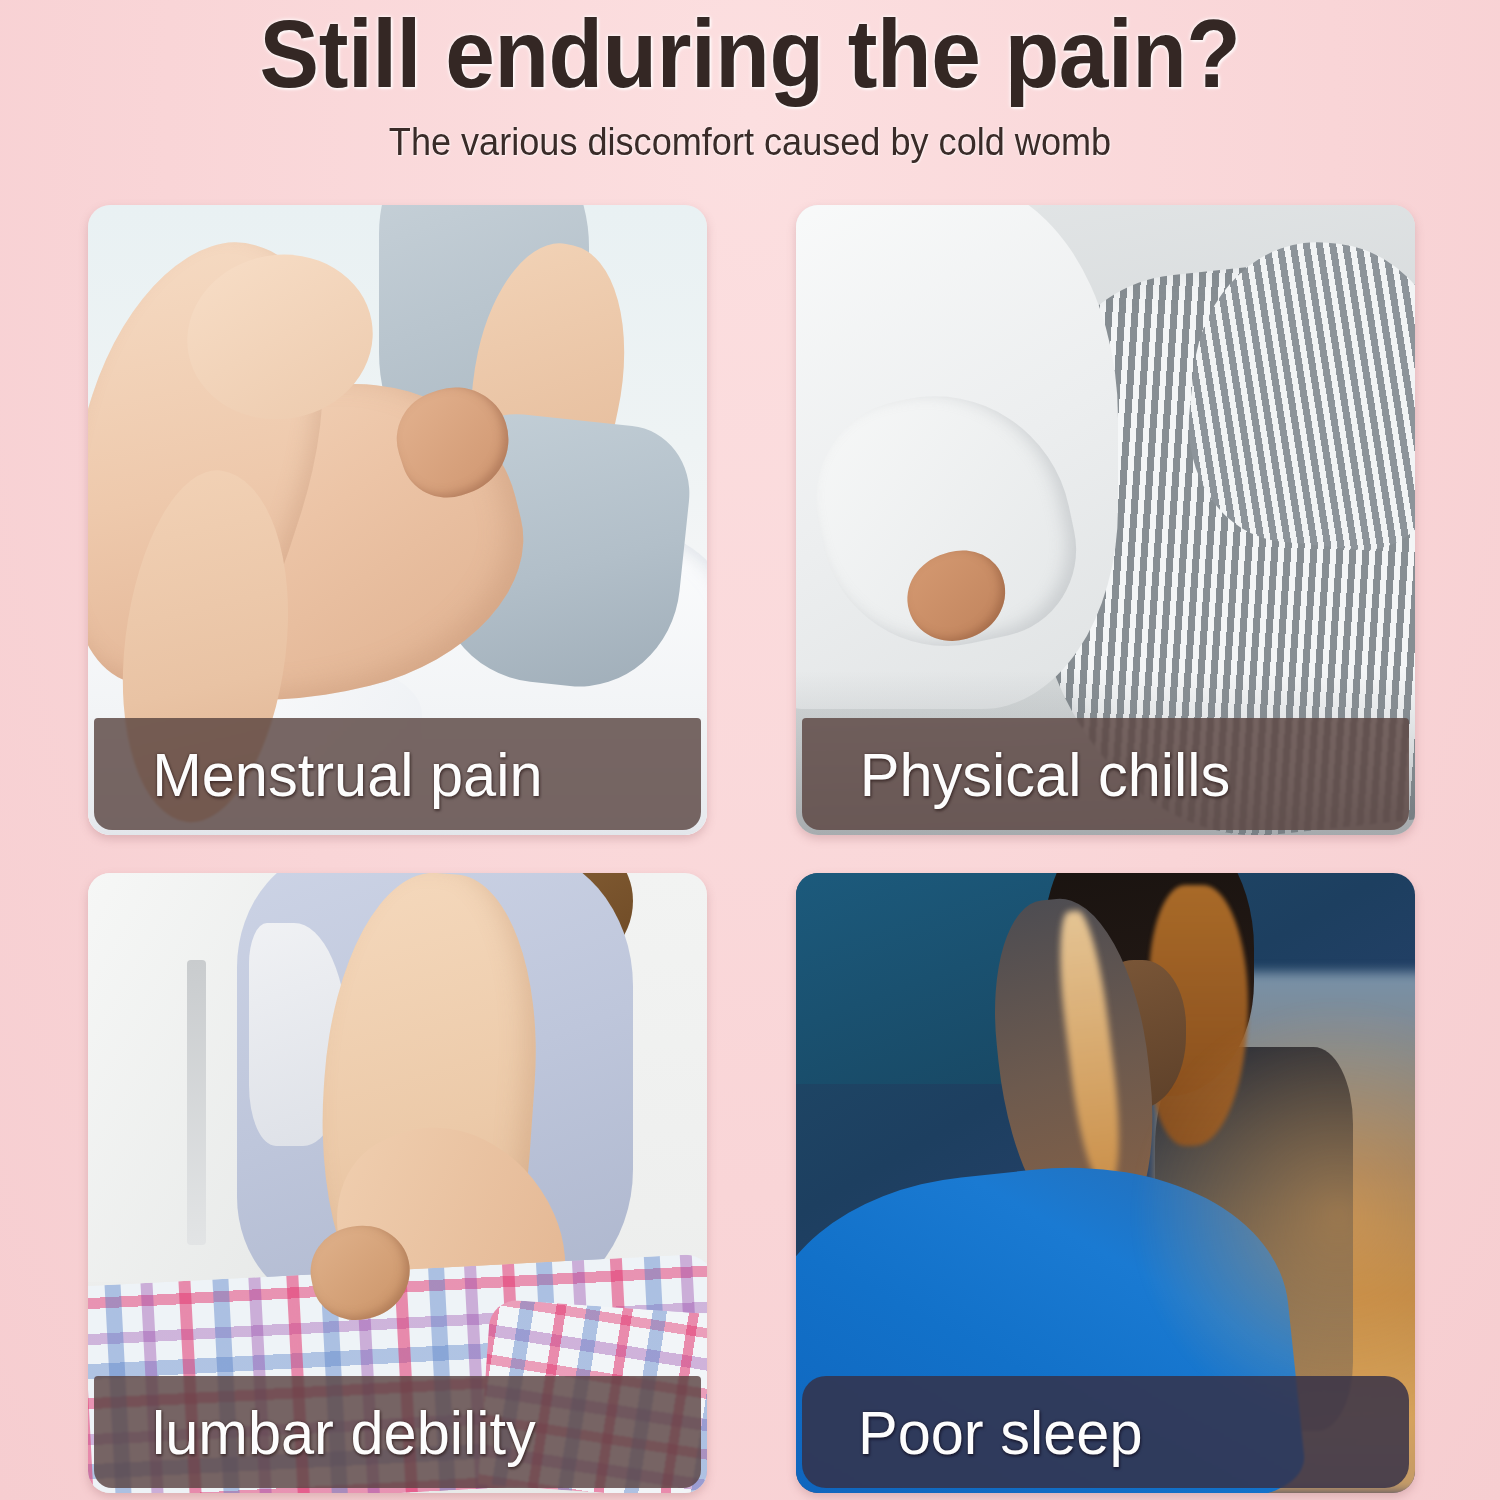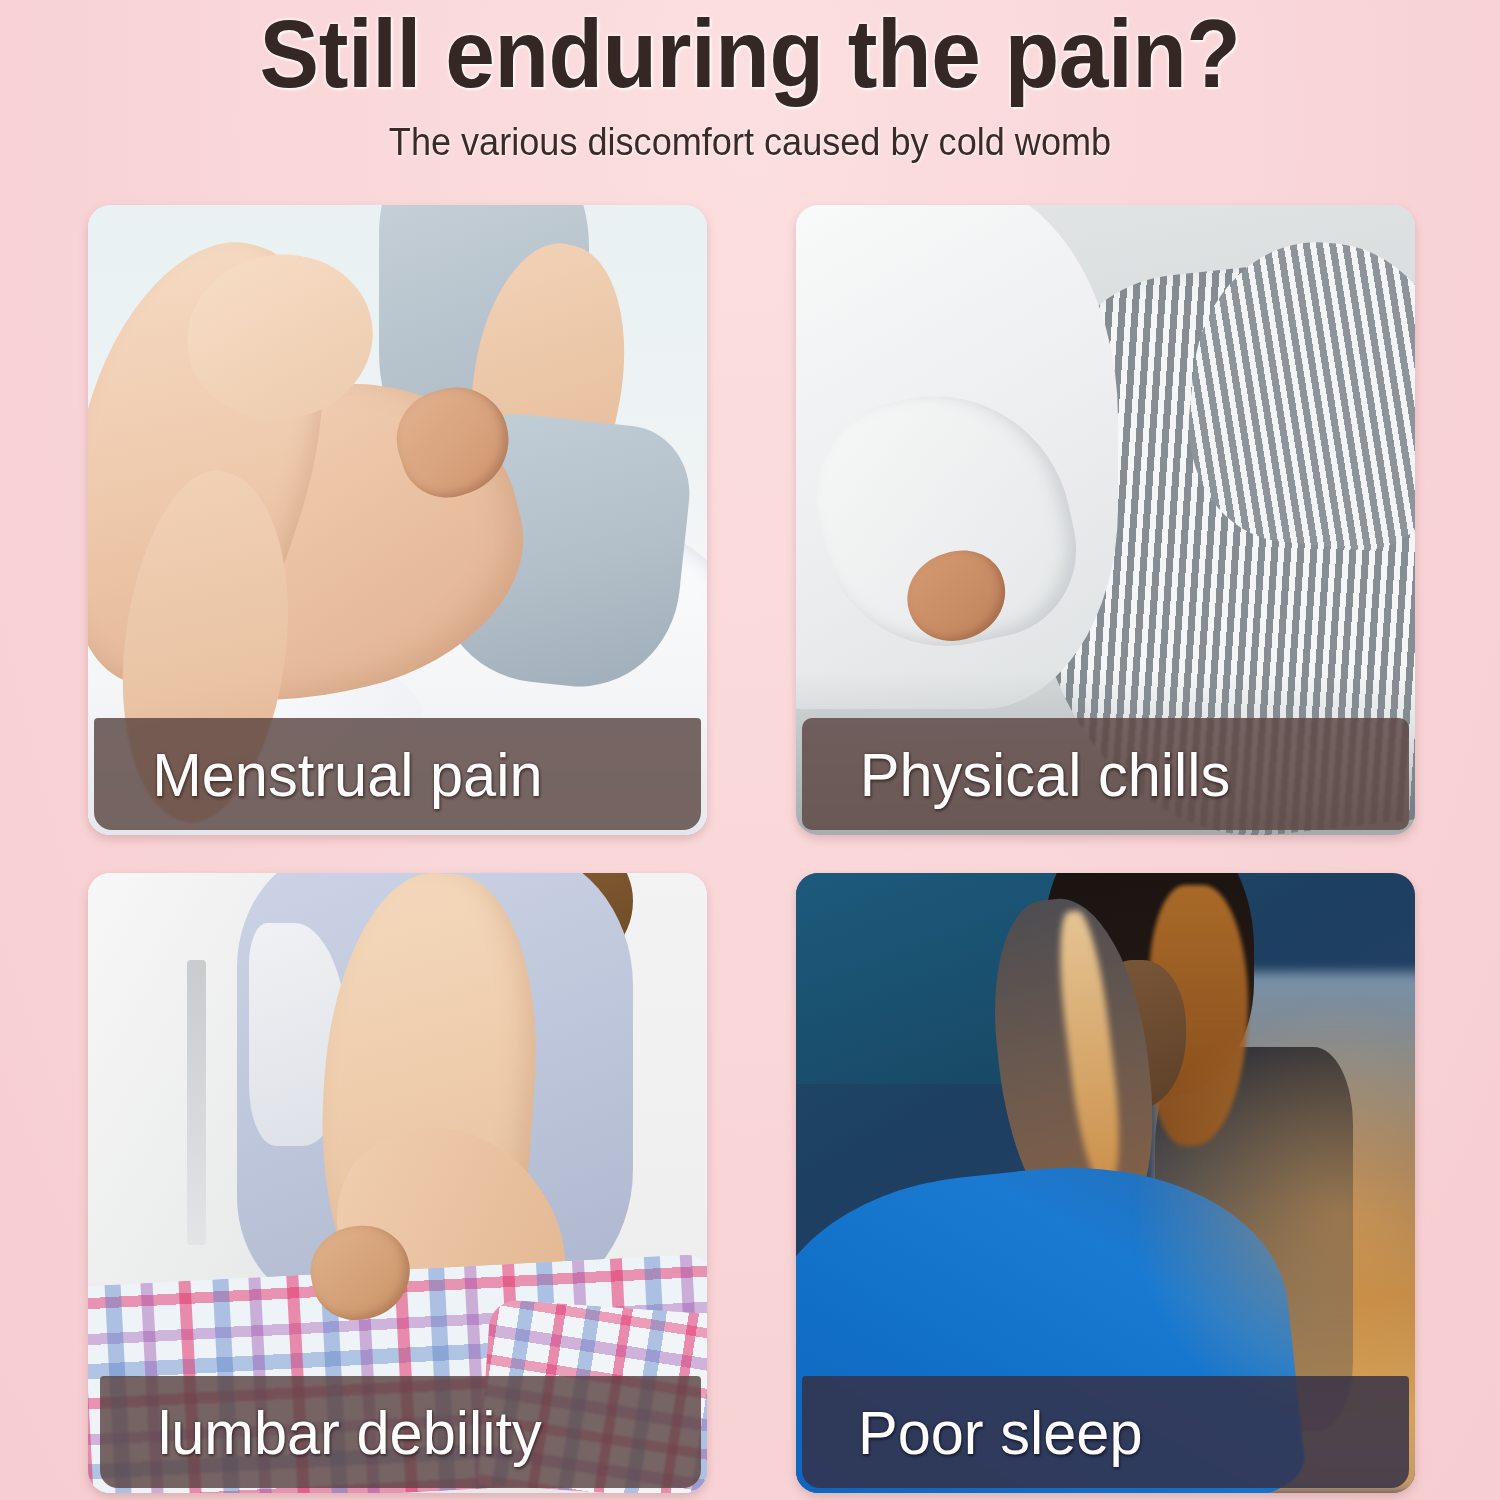--- a/index.html
+++ b/index.html
@@ -76,23 +76,23 @@
     position:absolute;
     left:6px; right:6px; bottom:5px;
     height:112px;
     border-radius:4px 4px 18px 18px;
     display:flex;
     align-items:center;
     padding-left:50px;
     backdrop-filter:blur(1px);
   }
   .label-bar.brown{ background:rgba(88,66,62,.80); }
-  .label-bar.brown2{ background:rgba(92,69,66,.82);border-radius:10px; }
-  .label-bar.brown3{ background:rgba(88,64,63,.80);margin-left:6px; }
-  .label-bar.navy { background:rgba(54,49,72,.84); }
+  .label-bar.brown2{ background:rgba(92,69,66,.82); }
+  .label-bar.brown3{ background:rgba(88,64,63,.80); }
+  .label-bar.navy { background:rgba(54,49,72,.84);border-radius:24px; }
 
   .label-text{
     font-size:62px;
     font-weight:400;
     color:#fdfdfd;
     letter-spacing:0px;
     transform:scaleX(0.96);
     text-shadow:
       0 0 3px rgba(60,40,38,.85),
       1px 2px 3px rgba(40,25,25,.6);

